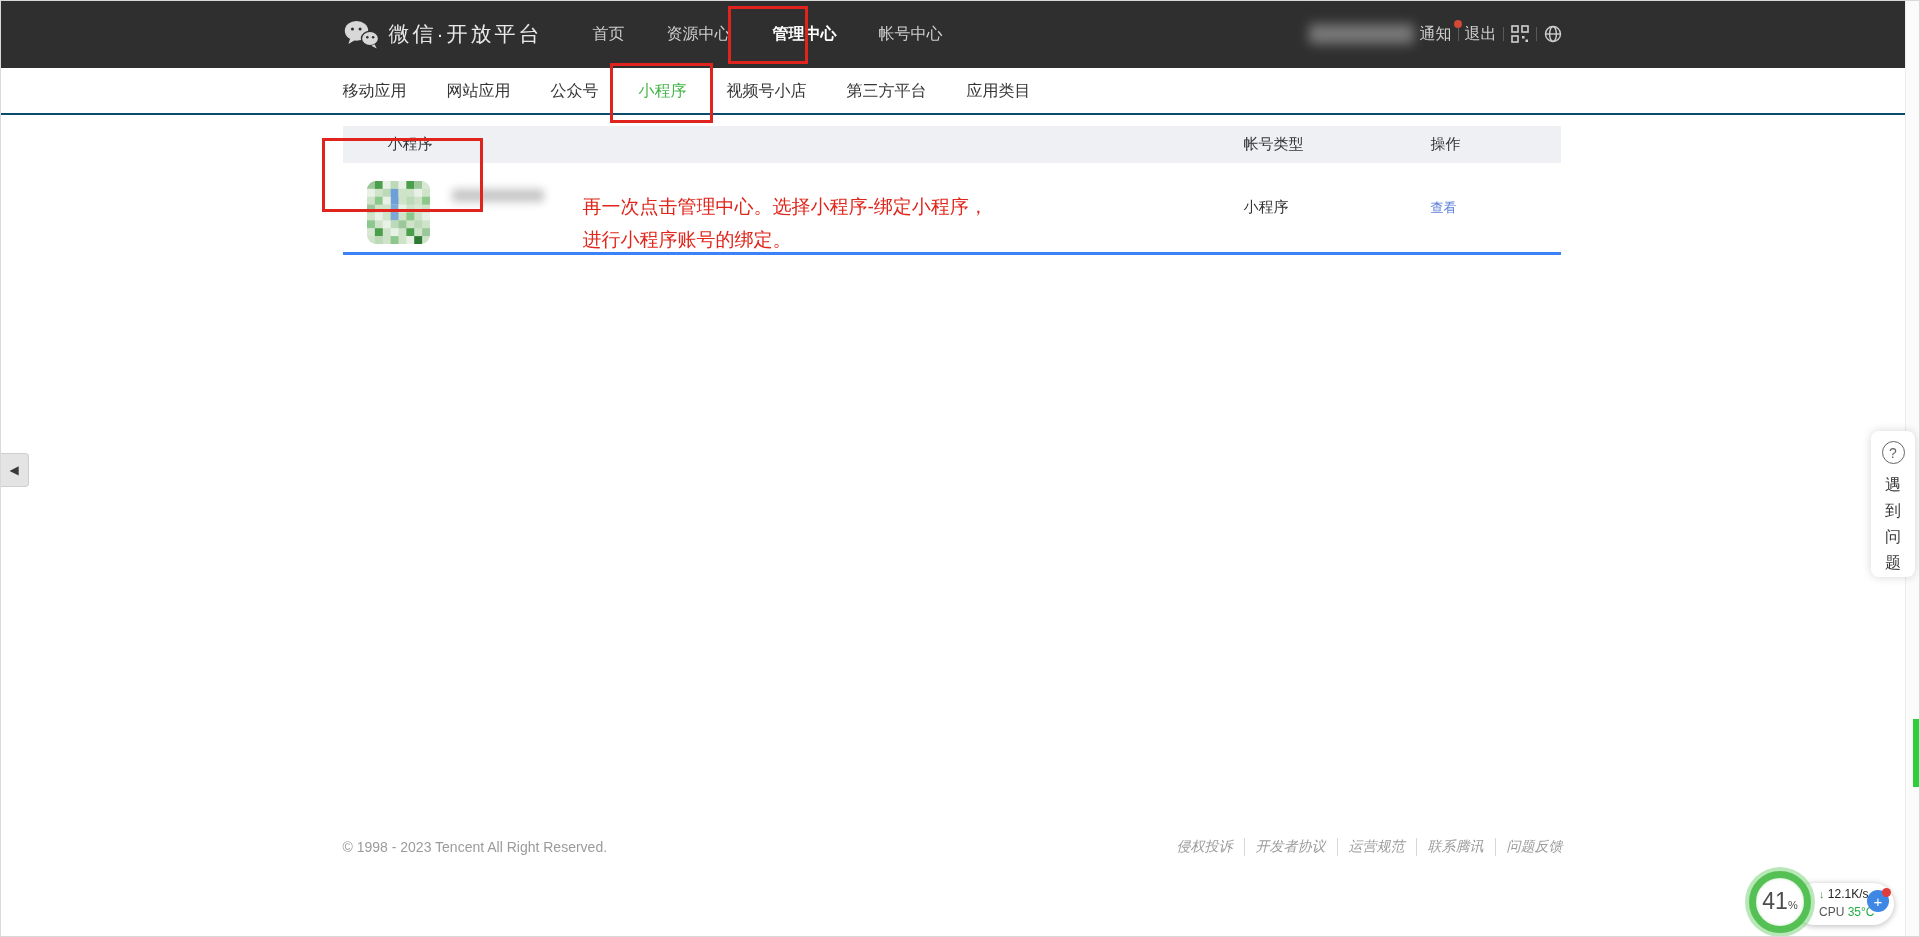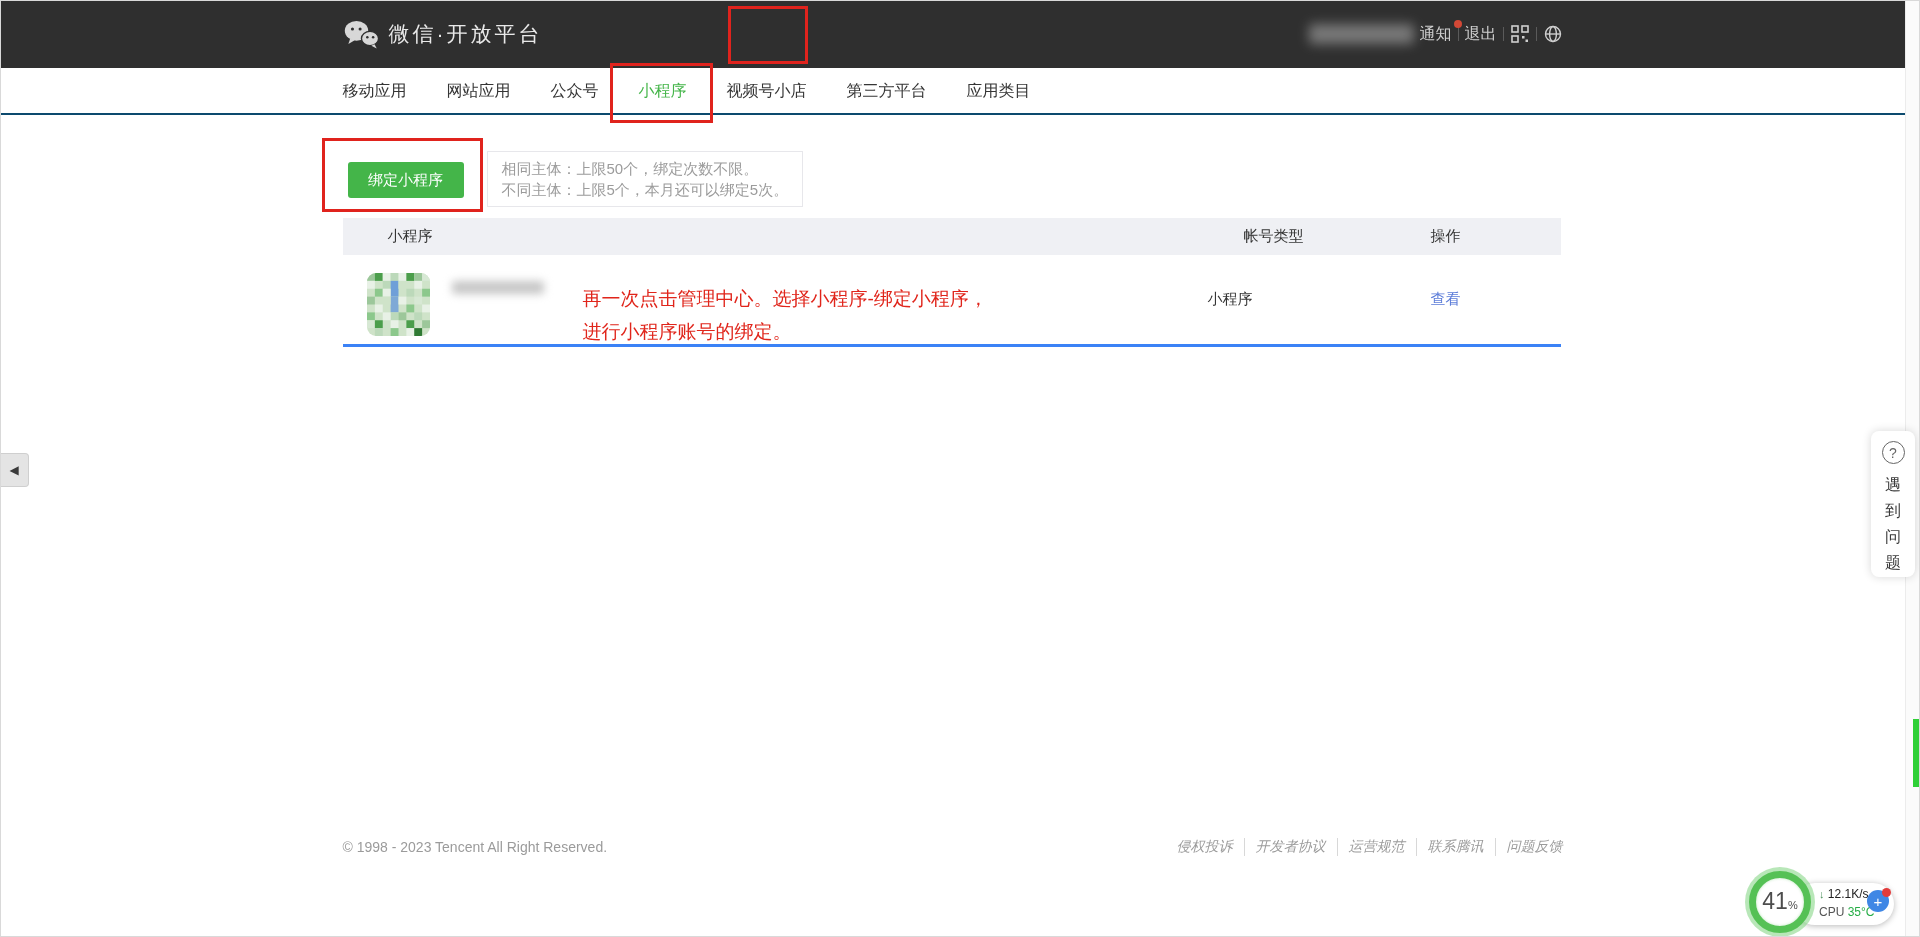--- a/index.html
+++ b/index.html
@@ -43,21 +43,21 @@
   .thead { display:flex; align-items:center; height:37px; background:#eff0f4; font-size:15px; color:#353535; }
   .col-app { flex:1; padding-left:45px; }
   .col-type { width:187px; }
   .col-action { width:130px; }
   .trow { position:relative; height:92px; display:flex; align-items:center; border-bottom:3px solid #3b82f6; background:#fff; }
   .cell-app { flex:1; position:relative; height:92px; }
   .app-icon { position:absolute; left:24px; top:19px; width:63px; height:63px; border-radius:9px; overflow:hidden; }
   .app-name-blur { position:absolute; left:109px; top:27px; width:92px; height:13px; background:#c6c6c6; border-radius:3px; filter:blur(4px); }
   .row-annotation { position:absolute; left:240px; top:28px; font-size:19px; line-height:33px; color:#e0251b; white-space:nowrap; }
   .cell-type { width:187px; font-size:15px; color:#353535; }
-  .cell-action { width:130px; font-size:15px;margin-left:36px; }
+  .cell-action { width:130px; font-size:13px; }
   .view-link { color:#5b7cd9; cursor:pointer; }
 
   
   .footer { position:absolute; top:838px; left:0; width:1905px; z-index:4; }
   .footer-inner { width:1220px; margin:0 auto; display:flex; align-items:center; justify-content:space-between; font-size:14px; color:#9b9b9b; }
   .footer-links { display:flex; align-items:flex-start;font-style:italic; }
   .footer-link { color:#9b9b9b; cursor:pointer; padding:0 11px; white-space:nowrap; }
   .footer-link + .footer-link { border-left:1px solid #d8d8d8; }
   .footer-links .footer-link:last-child { padding-right:0; }
 
@@ -113,20 +113,26 @@
           <path d="M8 22 L6 28 L13 24 Z" fill="#d8d8d8"></path>
           <circle cx="10.5" cy="11.5" r="1.7" fill="#2f2f2f"></circle>
           <circle cx="19" cy="11.5" r="1.7" fill="#2f2f2f"></circle>
           <ellipse cx="30" cy="22" rx="9.5" ry="8" fill="#d8d8d8" stroke="#2f2f2f" stroke-width="1.5"></ellipse>
           <path d="M35 28.5 L37.5 33 L31.5 30 Z" fill="#d8d8d8"></path>
           <circle cx="27" cy="20.5" r="1.4" fill="#2f2f2f"></circle>
           <circle cx="33.5" cy="20.5" r="1.4" fill="#2f2f2f"></circle>
         </svg>
       </span>
       <span class="brand-title">微信·开放平台</span>
+    </div>
+    <div class="top-nav">
+      <span class="top-nav-item">首页</span>
+      <span class="top-nav-item">资源中心</span>
+      <span class="top-nav-item active">管理中心</span>
+      <span class="top-nav-item">帐号中心</span>
     </div>
     <div class="top-right">
       <span class="acct-blur"></span>
       <span class="top-link"><span>通知</span><span class="notice-dot"></span></span>
       <span class="top-divider"></span>
       <span class="top-link">退出</span>
       <span class="top-divider"></span>
       <span class="top-icon">
         <svg width="18" height="18" viewBox="0 0 18 18" fill="none" stroke="#cfcfcf" stroke-width="1.6">
           <rect x="1" y="1" width="6" height="6"></rect>
@@ -155,27 +161,20 @@
     <span class="subtab">公众号</span>
     <span class="subtab active">小程序</span>
     <span class="subtab">视频号小店</span>
     <span class="subtab">第三方平台</span>
     <span class="subtab">应用类目</span>
   </div>
 </div>
 
 <div class="main">
   <div class="container">
-    <div class="bind-row">
-      <button class="bind-btn">绑定小程序</button>
-      <div class="rules-box">
-        <div>相同主体：上限50个，绑定次数不限。</div>
-        <div>不同主体：上限5个，本月还可以绑定5次。</div>
-      </div>
-    </div>
 
     <div class="table">
       <div class="thead">
         <div class="col-app">小程序</div>
         <div class="col-type">帐号类型</div>
         <div class="col-action">操作</div>
       </div>
       <div class="trow">
         <div class="cell-app">
           <span class="app-icon">

